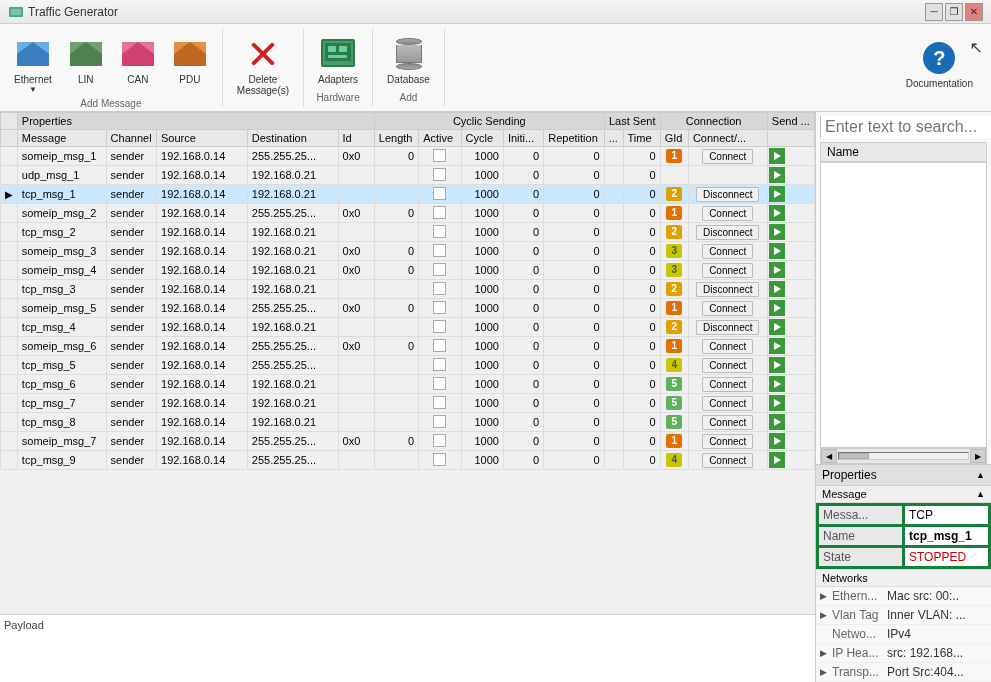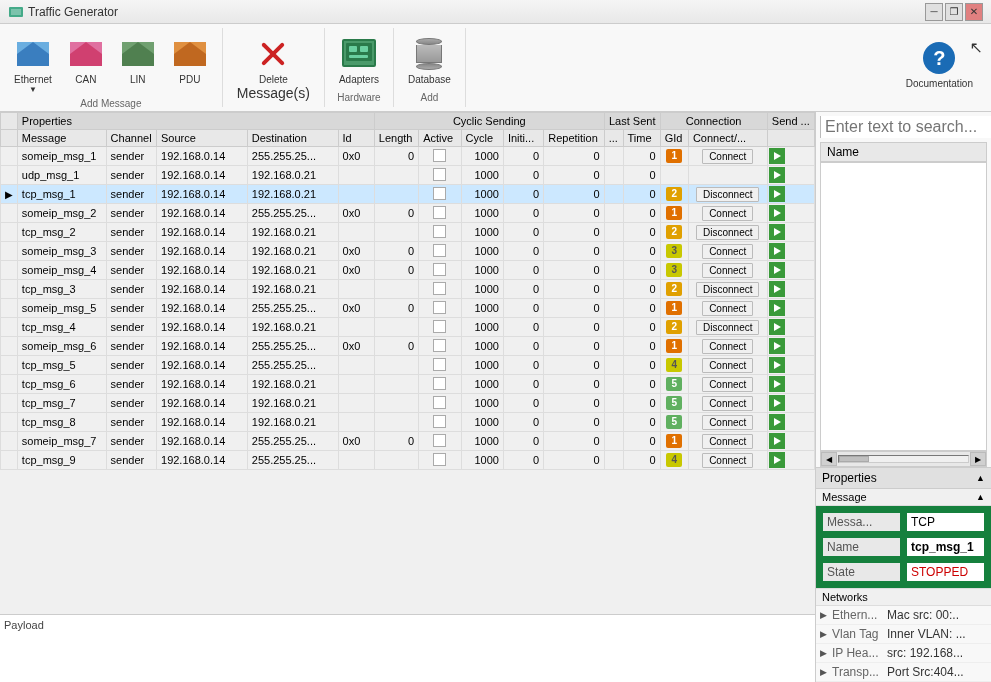--- a/index.html
+++ b/index.html
@@ -57,21 +57,21 @@
       display: flex;
       flex-direction: column;
       align-items: center;
       cursor: pointer;
       padding: 4px 6px;
       border-radius: 2px;
       min-width: 45px;
     }
     .toolbar-btn .icon { width: 36px; height: 36px; display: flex; align-items: center; justify-content: center; }
     .toolbar-btn .label { font-size: 10px; color: #333; text-align: center; margin-top: 2px; }
-    .toolbar-btn .sublabel { font-size: 14px; color: #333; text-align: center; }
+    .toolbar-btn .sublabel { font-size: 10px; color: #333; text-align: center; }
 
     
     .main { display: flex; height: calc(682px - 24px - 88px); }
 
     
     .left-panel { flex: 1; display: flex; flex-direction: column; border-right: 1px solid #ccc; }
 
     
     .table-container { flex: 1; overflow: auto; }
     
@@ -260,21 +260,21 @@
     
     .properties-section {
       border-top: 1px solid #ccc;
     }
     .props-table {
       width: 100%;
       border-collapse: collapse;
       font-size: 11px;
     }
     .props-table td {
-      border: 7px solid #15803d;
+      border: 3px solid #15803d;
       padding: 2px 4px;
       height: 18px;
     }
     .props-table .prop-label {
       background: #e8e8e8;
       color: #555;
       width: 50%;
     }
     .props-table .prop-value {
       background: white;
@@ -388,29 +388,29 @@
     <div class="toolbar-group-inner">
       <div class="toolbar-btn">
         <div class="icon">
           <div class="env-blue"></div>
         </div>
         <span class="label">Ethernet</span>
         <span class="sublabel" style="font-size:8px">▼</span>
       </div>
       <div class="toolbar-btn">
         <div class="icon">
+          <div class="env-green"></div>
+        </div>
+        <span class="label">LIN</span>
+      </div>
+      <div class="toolbar-btn">
+        <div class="icon">
           <div class="env-pink"></div>
         </div>
         <span class="label">CAN</span>
-      </div>
-      <div class="toolbar-btn">
-        <div class="icon">
-          <div class="env-green"></div>
-        </div>
-        <span class="label">LIN</span>
       </div>
       <div class="toolbar-btn">
         <div class="icon">
           <div class="env-orange"></div>
         </div>
         <span class="label">PDU</span>
       </div>
     </div>
     <div class="toolbar-group-label">Add Message</div>
   </div>
@@ -1023,20 +1023,25 @@
     <span class="network-expand">▶</span>
     <span class="network-label">Ethern...</span>
     <span class="network-value">Mac src: 00:..</span>
   </div>
           <div class="network-item">
     <span class="network-expand">▶</span>
     <span class="network-label">Vlan Tag</span>
     <span class="network-value">Inner VLAN: ...</span>
   </div>
           <div class="network-item">
+    <span class="network-expand"></span>
+    <span class="network-label">Netwo...</span>
+    <span class="network-value">IPv4</span>
+  </div>
+          <div class="network-item">
     <span class="network-expand">▶</span>
     <span class="network-label">IP Hea...</span>
     <span class="network-value">src: 192.168...</span>
   </div>
           <div class="network-item">
     <span class="network-expand">▶</span>
     <span class="network-label">Transp...</span>
     <span class="network-value">Port Src:404...</span>
   </div>
         </div>

